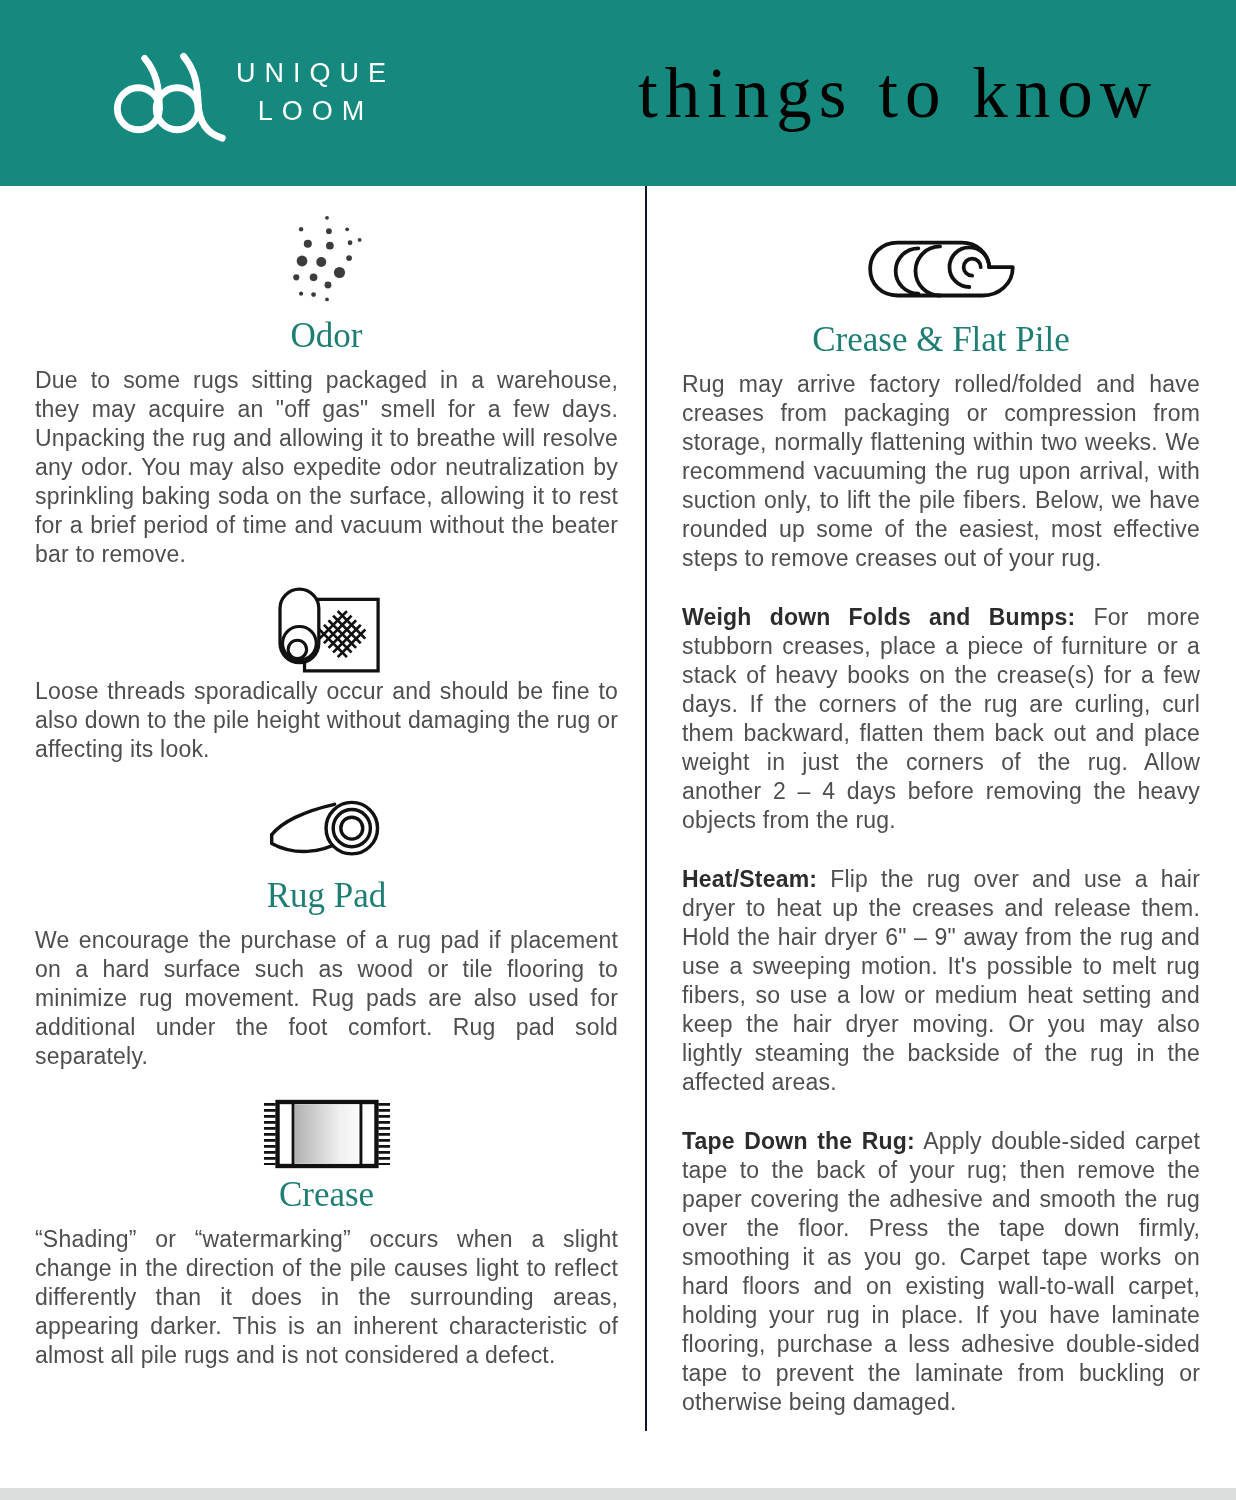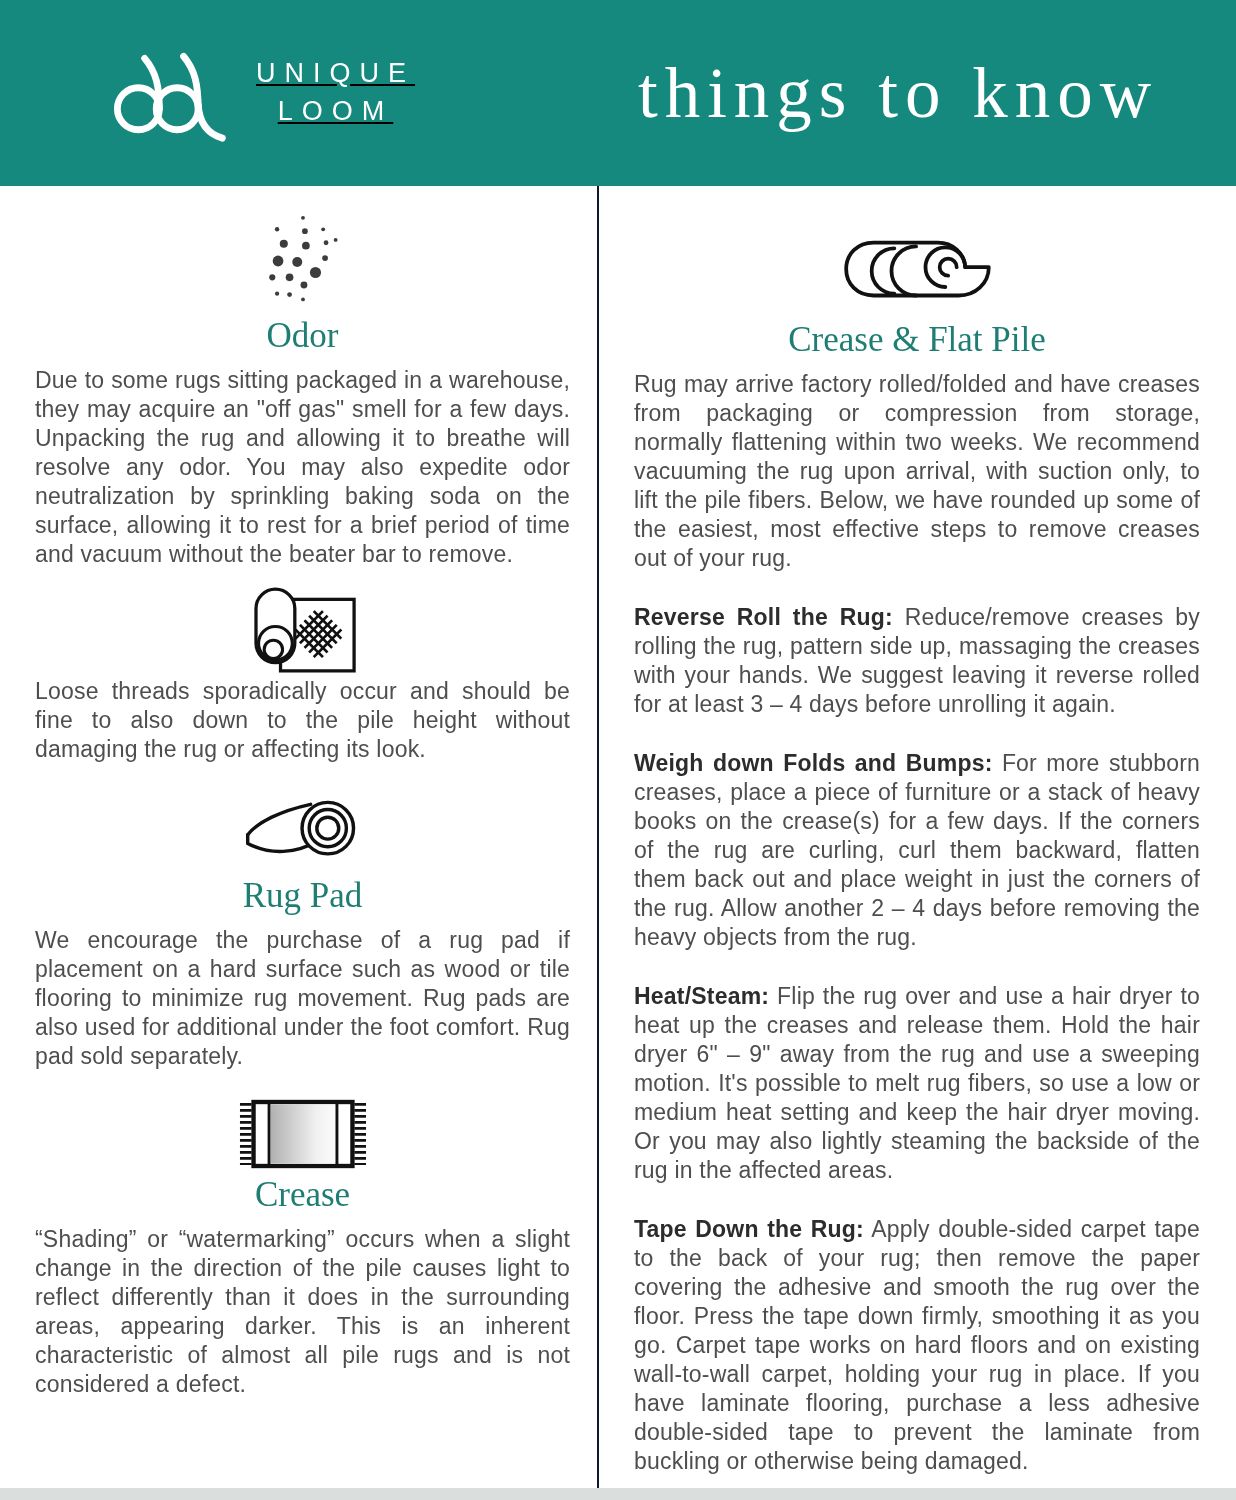--- a/index.html
+++ b/index.html
@@ -5,34 +5,34 @@
   html,body { margin:0; padding:0; }
   body {
     width:1236px; height:1500px; position:relative; overflow:hidden;
     background:#ffffff;
     font-family:"Liberation Sans","DejaVu Sans",sans-serif;
   }
   .header {
     height:186px; background:#15897e;
     display:flex; align-items:center;
   }
-  .brand { display:flex; align-items:center; gap:20px; margin-left:110px;text-decoration:underline; }
+  .brand { display:flex; align-items:center; margin-left:110px; }
   .brand-logo { display:block; }
   .brand-text {
     color:#ffffff; font-size:27px; letter-spacing:9px; line-height:1.4;
     font-weight:400; text-align:center;
   }
   .page-title {
     font-family:"Liberation Serif","DejaVu Serif",serif;
-    color:#ffffff; font-size:71px; font-weight:400; letter-spacing:7px;
+    color:#000000; font-size:71px; font-weight:400; letter-spacing:7px;
     margin-left:auto; margin-right:78px; white-space:nowrap;
   }
   .content { display:flex; align-items:stretch; }
   .col { box-sizing:border-box; }
-  .col-left  { width:597px; padding:24px 27px 0 35px; }
+  .col-left  { width:645px; padding:24px 27px 0 35px; }
   .col-right { flex:1; padding:50px 36px 0 35px; border-left:2px solid #0f172a; }
   .icon-row { text-align:center; }
   .section { margin-bottom:14px; }
   .section-title {
     font-family:"Liberation Serif","DejaVu Serif",serif;
     color:#1e7e73; font-size:35px; font-weight:400;
     text-align:center; margin:4px 0 10px 0;
   }
   .body-text {
     color:#4e4e4e; font-size:23px; line-height:29px;
@@ -166,21 +166,20 @@
             <path d="M34,7 L102,7 C118,7 130,18 131,33 L156,33 C156,50 142,63 124,63 L34,63 C17,63 5,51 5,35 C5,19 17,7 34,7 Z" fill="#ffffff"></path>
             <path d="M56,13 A23,23 0 0 0 56,61"></path>
             <path d="M79,11 A26,26 0 0 0 79,63"></path>
             <path d="M131,33 A21,21 0 1 0 110,54"></path>
             <path d="M122,33 A9,9 0 1 0 113,42"></path>
           </svg>
         </div>
         <h2 class="section-title" style="margin-top:16px;">Crease &amp; Flat Pile</h2>
         <p class="body-text">Rug may arrive factory rolled/folded and have creases from packaging or compression from storage, normally flattening within two weeks. We recommend vacuuming the rug upon arrival, with suction only, to lift the pile fibers. Below, we have rounded up some of the easiest, most effective steps to remove creases out of your rug.</p>
 
-        <p class="body-text tip"><b>Reverse Roll the Rug:</b> <span>Reduce/remove creases by rolling the rug, pattern side up, massaging the creases with your hands. We suggest leaving it reverse rolled for at least 3 – 4 days before unrolling it again.</span></p>
 
         <p class="body-text tip"><b>Weigh down Folds and Bumps:</b> <span>For more stubborn creases, place a piece of furniture or a stack of heavy books on the crease(s) for a few days. If the corners of the rug are curling, curl them backward, flatten them back out and place weight in just the corners of the rug. Allow another 2 – 4 days before removing the heavy objects from the rug.</span></p>
 
         <p class="body-text tip"><b>Heat/Steam:</b> <span>Flip the rug over and use a hair dryer to heat up the creases and release them. Hold the hair dryer 6" – 9" away from the rug and use a sweeping motion. It's possible to melt rug fibers, so use a low or medium heat setting and keep the hair dryer moving. Or you may also lightly steaming the backside of the rug in the affected areas.</span></p>
 
         <p class="body-text tip"><b>Tape Down the Rug:</b> <span>Apply double-sided carpet tape to the back of your rug; then remove the paper covering the adhesive and smooth the rug over the floor. Press the tape down firmly, smoothing it as you go. Carpet tape works on hard floors and on existing wall-to-wall carpet, holding your rug in place. If you have laminate flooring, purchase a less adhesive double-sided tape to prevent the laminate from buckling or otherwise being damaged.</span></p>
       </article>
 
     </section>
   </main>

